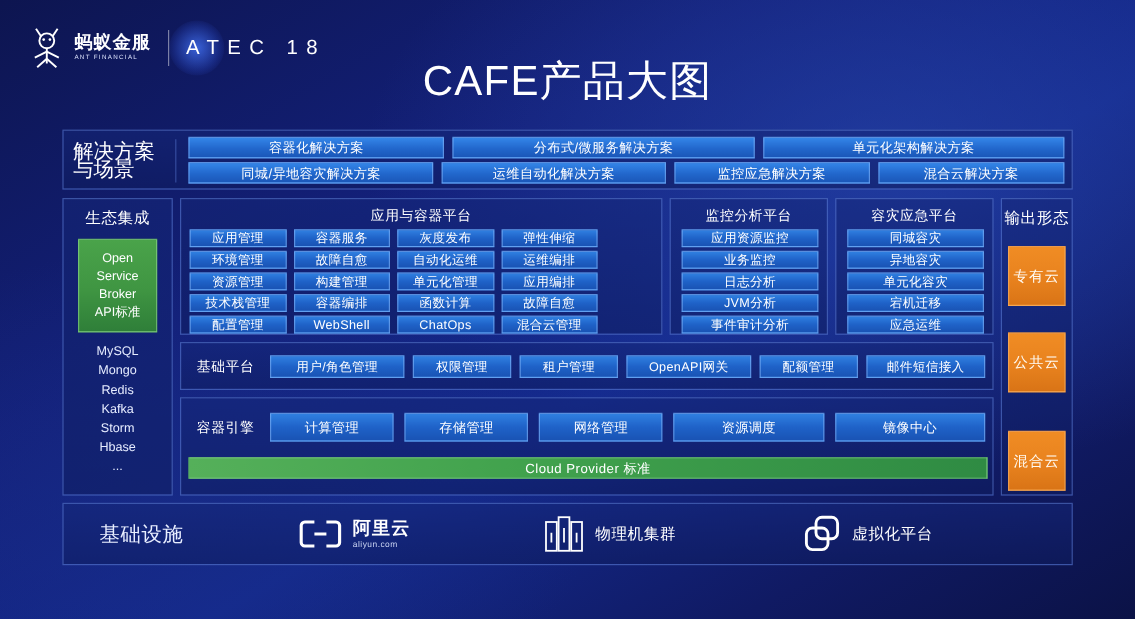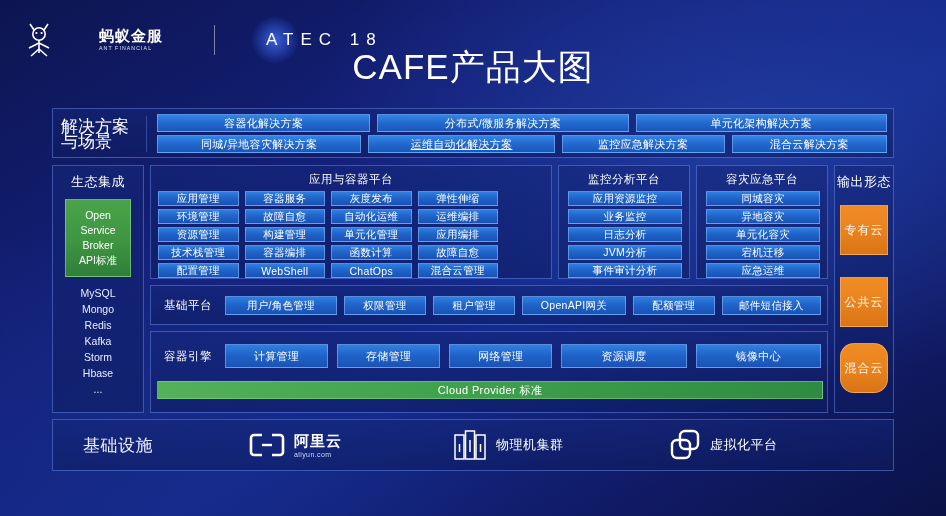--- a/index.html
+++ b/index.html
@@ -11,21 +11,21 @@
   body {
     background:
       radial-gradient(ellipse 700px 420px at 78% 26%, rgba(40,70,170,0.60) 0%, rgba(20,35,110,0.0) 62%),
       radial-gradient(ellipse 520px 330px at 16% 82%, rgba(25,45,135,0.55) 0%, rgba(12,22,78,0.0) 66%),
       linear-gradient(150deg, #0d1550 0%, #13207a 34%, #142a8e 58%, #101a63 82%, #0b1246 100%);
     color: #fff;
     position: relative;
   }
   
   .header { position: absolute; left: 0; top: 0; width: 946px; height: 100px; }
-  .logo-wrap { position: absolute; left: 22px; top: 20px; display: flex; align-items: center; height: 40px; gap: 37px; }
+  .logo-wrap { position: absolute; left: 22px; top: 20px; display: flex; align-items: center; height: 40px; }
   .ant-mark { width: 34px; height: 36px; position: relative; }
   .ant-logo-text { margin-left: 6px; display: flex; flex-direction: column; line-height: 1; }
   .ant-cn { font-size: 15px; font-weight: bold; letter-spacing: 1px; color: #fff; }
   .ant-en { font-size: 5.2px; letter-spacing: 1.1px; color: #dfe5ff; margin-top: 3px; }
   .divider-v { width: 1px; height: 30px; background: rgba(255,255,255,0.45); margin: 0 14px; }
   .atec { display: flex; align-items: center; position: relative; }
   .atec-glow {
     position: absolute; left: -14px; top: 50%; transform: translateY(-50%);
     width: 46px; height: 46px; border-radius: 50%;
     background: radial-gradient(circle, rgba(70,120,255,0.75) 0%, rgba(50,90,230,0.22) 58%, rgba(40,70,200,0) 76%);
@@ -165,21 +165,21 @@
     <span>解决方案</span>
     <span>与场景</span>
   </div>
   <div class="sol-row" id="sol-row-1">
       <div class="chip solution" style="flex: 1 1 0%;">容器化解决方案</div>
       <div class="chip solution" style="flex: 1.18 1 0%;">分布式/微服务解决方案</div>
       <div class="chip solution" style="flex: 1.18 1 0%;">单元化架构解决方案</div>
     </div>
   <div class="sol-row" id="sol-row-2">
       <div class="chip solution" style="flex: 1.32 1 0%;">同城/异地容灾解决方案</div>
-      <div class="chip solution" style="flex: 1.2 1 0%; text-decoration: underline;">运维自动化解决方案</div>
+      <div class="chip solution" style="flex: 1.2 1 0%;">运维自动化解决方案</div>
       <div class="chip solution" style="flex: 1.05 1 0%;">监控应急解决方案</div>
       <div class="chip solution" style="flex: 1 1 0%;">混合云解决方案</div>
     </div>
 </div>
 
 <div class="panel" id="eco-panel">
   <div class="side-title eco-title">生态集成</div>
   <div class="green-box" id="eco-standard">
       <span>Open</span>
       <span>Service</span>
@@ -243,21 +243,21 @@
       <div class="chip">宕机迁移</div>
       <div class="chip">应急运维</div>
     </div>
 </div>
 
 <div class="panel" id="out-panel">
   <div class="side-title" style="margin-top:7px">输出形态</div>
   <div id="out-list">
       <div class="out-box" style="margin-top: 14px;">专有云</div>
       <div class="out-box" style="margin-top: 22px;">公共云</div>
-      <div class="out-box" style="margin-top: 16px; border-radius: 14px;">混合云</div>
+      <div class="out-box" style="margin-top: 32px;">混合云</div>
     </div>
 </div>
 
 <div class="panel" id="base-panel">
   <div class="row-label">基础平台</div>
   <div class="base-row" id="base-row">
       <div class="chip" style="flex: 1.3 1 0%;">用户/角色管理</div>
       <div class="chip" style="flex: 0.95 1 0%;">权限管理</div>
       <div class="chip" style="flex: 0.95 1 0%;">租户管理</div>
       <div class="chip" style="flex: 1.2 1 0%;">OpenAPI网关</div>

